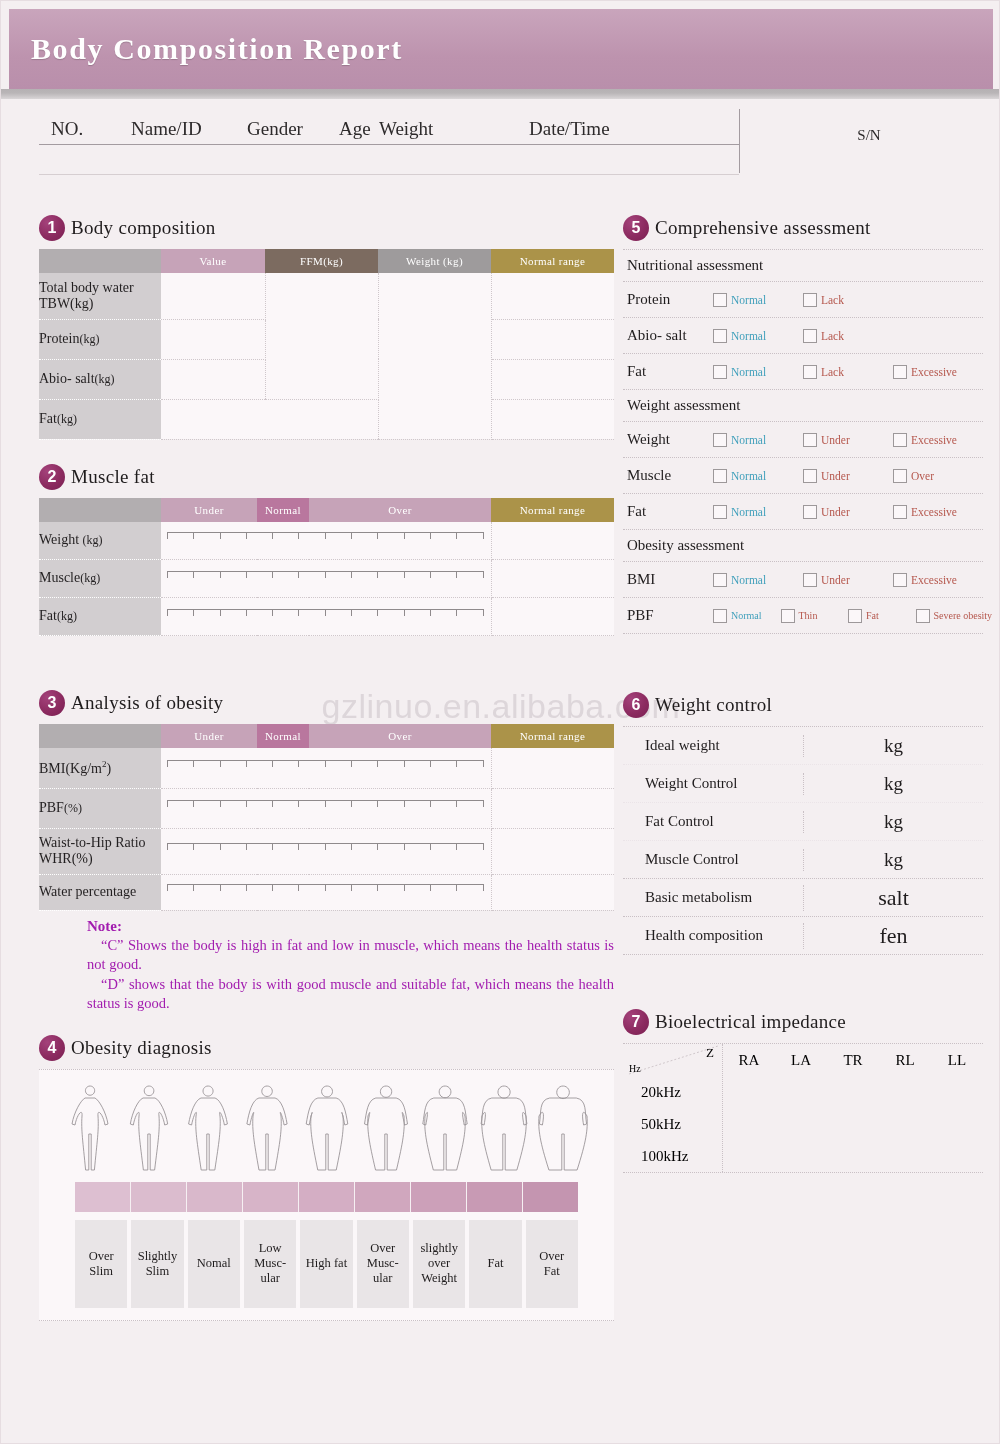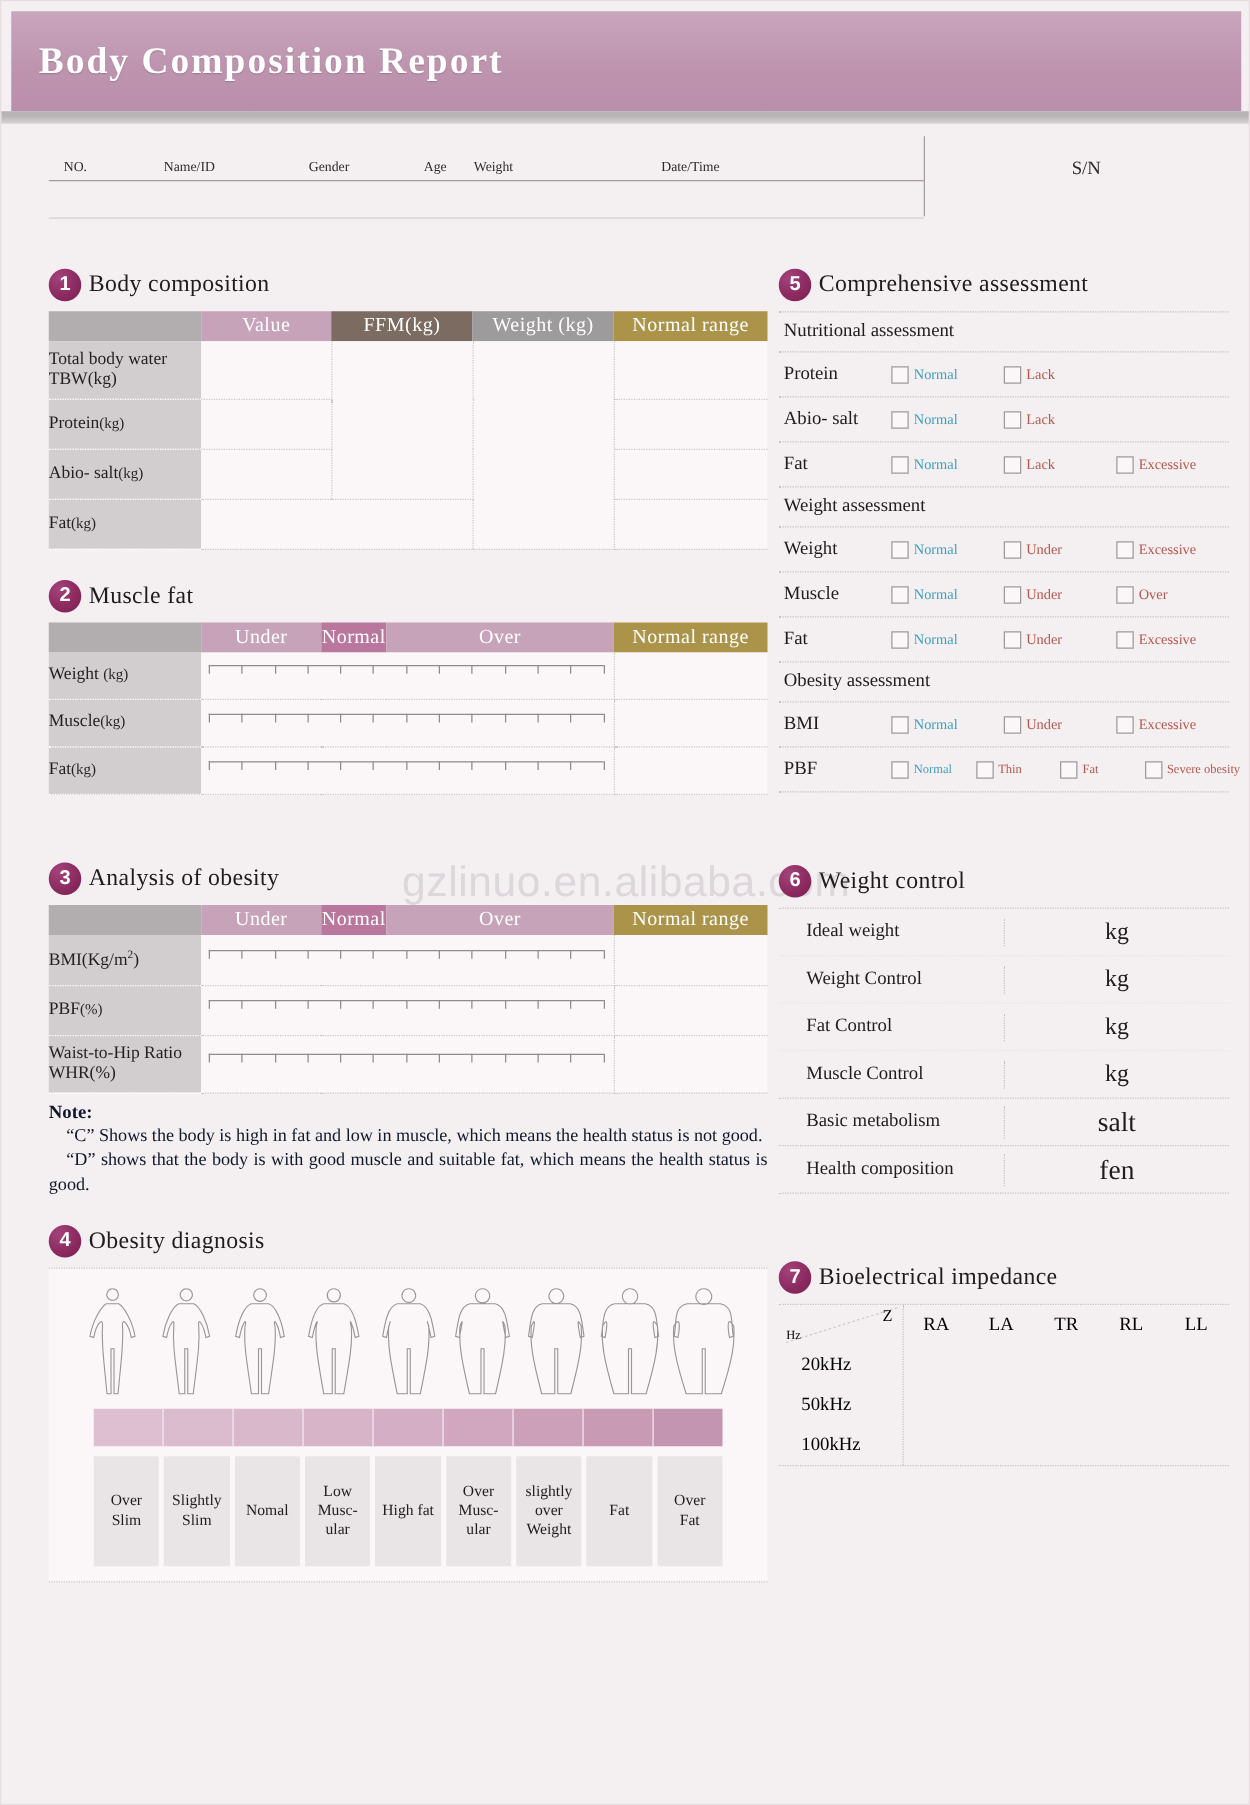--- a/index.html
+++ b/index.html
@@ -41,21 +41,21 @@
   .id-left {
     position: absolute; left: 30px; top: 0; width: 700px; height: 70px;
     border-bottom: 1px solid #d6ced1;
   }
   .id-left-inner {
     position: relative; height: 40px;
     border-bottom: 1px solid #a39ba0;
   }
   .id-left span {
     position: absolute; bottom: 4px;
-    font-size: 11px; color: #2d2a2b; white-space: nowrap;
+    font-size: 19px; color: #2d2a2b; white-space: nowrap;
   }
   .id-vrule {
     position: absolute; left: 730px; top: 4px; width: 1px; height: 64px;
     background: #a39ba0;
   }
   .id-sn {
     position: absolute; left: 740px; top: 22px; width: 240px;
     text-align: center; font-size: 15px; color: #2d2a2b;
   }
   
@@ -70,21 +70,21 @@
     color: #fff; font-size: 16px; font-weight: bold;
     display: flex; align-items: center; justify-content: center;
     font-family: "Liberation Sans", sans-serif;
     flex: 0 0 auto;
   }
   .sec-title { font-size: 19px; color: #1f1c1d; letter-spacing: .3px; }
 
   
   table.rep { width: 100%; border-collapse: collapse; table-layout: fixed; }
   table.rep td, table.rep th { padding: 0; }
-  .hdr { height: 24px; color: #fff; font-size: 16px; font-weight: normal; text-align: center; letter-spacing: .4px; }
+  .hdr { height: 24px; color: #fff; font-size: 11px; font-weight: normal; text-align: center; letter-spacing: .4px; }
   .h-blank  { background: #b2aeb0; }
   .h-value  { background: #c6a3b8; }
   .h-ffm    { background: #7c6b60; }
   .h-weight { background: #9e9b9c; }
   .h-range  { background: #ab9349; }
   .h-under  { background: #c6a3b8; }
   .h-normal { background: #b9779e; }
   .h-over   { background: #c6a3b8; }
   .rowlabel {
     background: #d2ced0; color: #221f20; font-size: 14px;
@@ -97,21 +97,21 @@
     border-right: 1px dotted #cfc7cb; vertical-align: middle;
   }
   .cell.last { border-right: none; }
 
   
   .ruler { position: relative; height: 22px; margin: 0 8px 0 6px; }
   .ruler .axis { position: absolute; left: 0; right: 0; top: 3px; height: 1px; background: #8f8a8c; }
   .ruler .tick { position: absolute; top: 3px; width: 1px; height: 7px; background: #8f8a8c; }
 
   
-  .note { margin-top: 6px; font-size: 14.5px; color: #0f172a; line-height: 1.32; }
+  .note { margin-top: 6px; font-size: 14.5px; color: #a21caf; line-height: 1.32; margin-left: 48px; }
   .note b { font-size: 15px; }
   .note p { text-align: justify; }
 
   
   .diag-box {
     background: #fbf7f9;
     border-top: 1px dotted #c9c0c5;
     border-bottom: 1px dotted #c9c0c5;
     padding: 10px 8px 12px 8px;
   }
@@ -452,20 +452,44 @@
                 <div class="tick" style="left: 58.3333%;"></div>
                 <div class="tick" style="left: 66.6667%;"></div>
                 <div class="tick" style="left: 75%;"></div>
                 <div class="tick" style="left: 83.3333%;"></div>
                 <div class="tick" style="left: 91.6667%;"></div>
                 <div class="tick" style="left: 100%;"></div>
               </div>
         </td>
         <td class="cell last"></td>
       </tr>
+      <tr style="height:36px">
+        <td class="rowlabel">
+          <span>Water percentage</span>
+        </td>
+        <td class="cell" colspan="3">
+          <div class="ruler">
+                <div class="axis"></div>
+                <div class="tick" style="left: 0%;"></div>
+                <div class="tick" style="left: 8.33333%;"></div>
+                <div class="tick" style="left: 16.6667%;"></div>
+                <div class="tick" style="left: 25%;"></div>
+                <div class="tick" style="left: 33.3333%;"></div>
+                <div class="tick" style="left: 41.6667%;"></div>
+                <div class="tick" style="left: 50%;"></div>
+                <div class="tick" style="left: 58.3333%;"></div>
+                <div class="tick" style="left: 66.6667%;"></div>
+                <div class="tick" style="left: 75%;"></div>
+                <div class="tick" style="left: 83.3333%;"></div>
+                <div class="tick" style="left: 91.6667%;"></div>
+                <div class="tick" style="left: 100%;"></div>
+              </div>
+        </td>
+        <td class="cell last"></td>
+      </tr>
     </tbody>
       </table>
 
     <div class="note">
       <b>Note:</b>
       <p style="text-indent:14px">“C” Shows the body is high in fat and low in muscle, which means the health status is not good.</p>
       <p style="text-indent:14px">“D”   shows that the body is with good muscle and suitable fat, which means the health status is good.</p>
     </div>
 
     <div class="sec-head" style="margin-top:20px">

